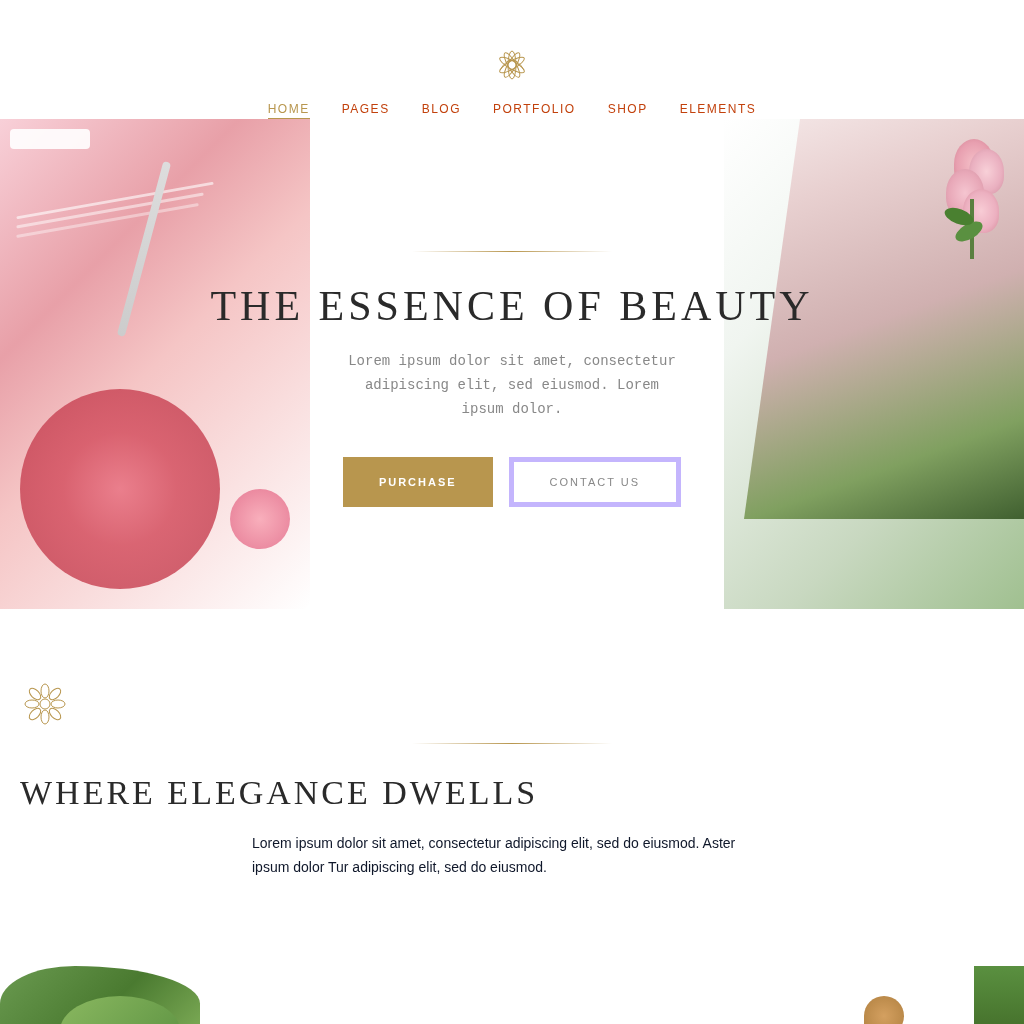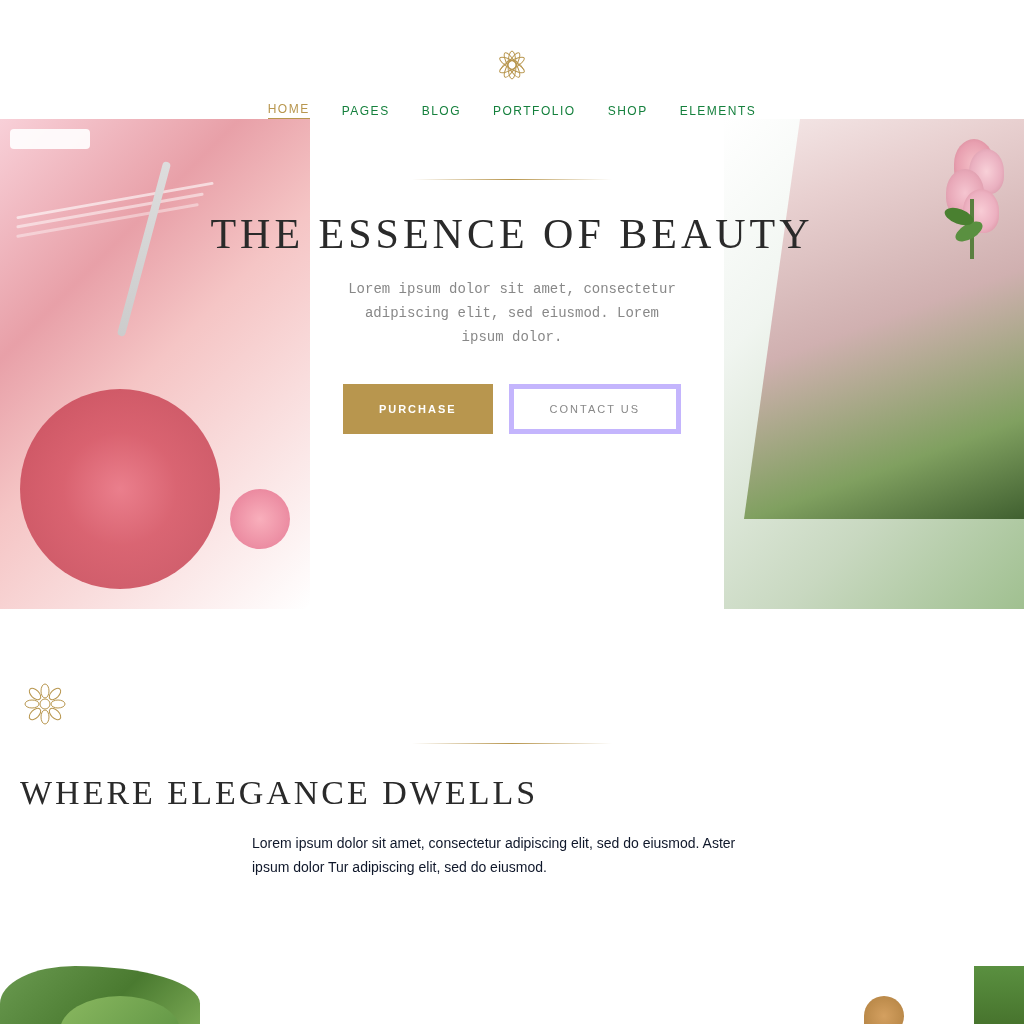--- a/index.html
+++ b/index.html
@@ -21,42 +21,43 @@
       z-index: 10;
     }
     .logo-icon {
       width: 60px;
       height: 50px;
       margin-bottom: 18px;
     }
     nav {
       display: flex;
       gap: 32px;
-      align-items: center;
+      align-items: flex-start;
     }
     .nav-item {
       font-family: 'Arial', sans-serif;
       font-size: 12px;
       letter-spacing: 1.5px;
-      color: #15803d;
+      color: #c2410c;
       cursor: pointer;
       text-transform: uppercase;
       font-weight: 500;
     }
     .nav-item.active {
       color: #b8964e;
       border-bottom: 1px solid #b8964e;
       padding-bottom: 2px;
     }
 
     
     .hero {
       position: relative;
       min-height: 500px;
       display: flex;
+      align-items: center;
       justify-content: center;
       overflow: hidden;
     }
     .hero-left-img {
       position: absolute;
       left: 0;
       top: 0;
       width: 310px;
       height: 490px;
       background: linear-gradient(135deg, #f8d0d8 0%, #e8a0a8 30%, #f5c5c5 50%, #fff 100%);

